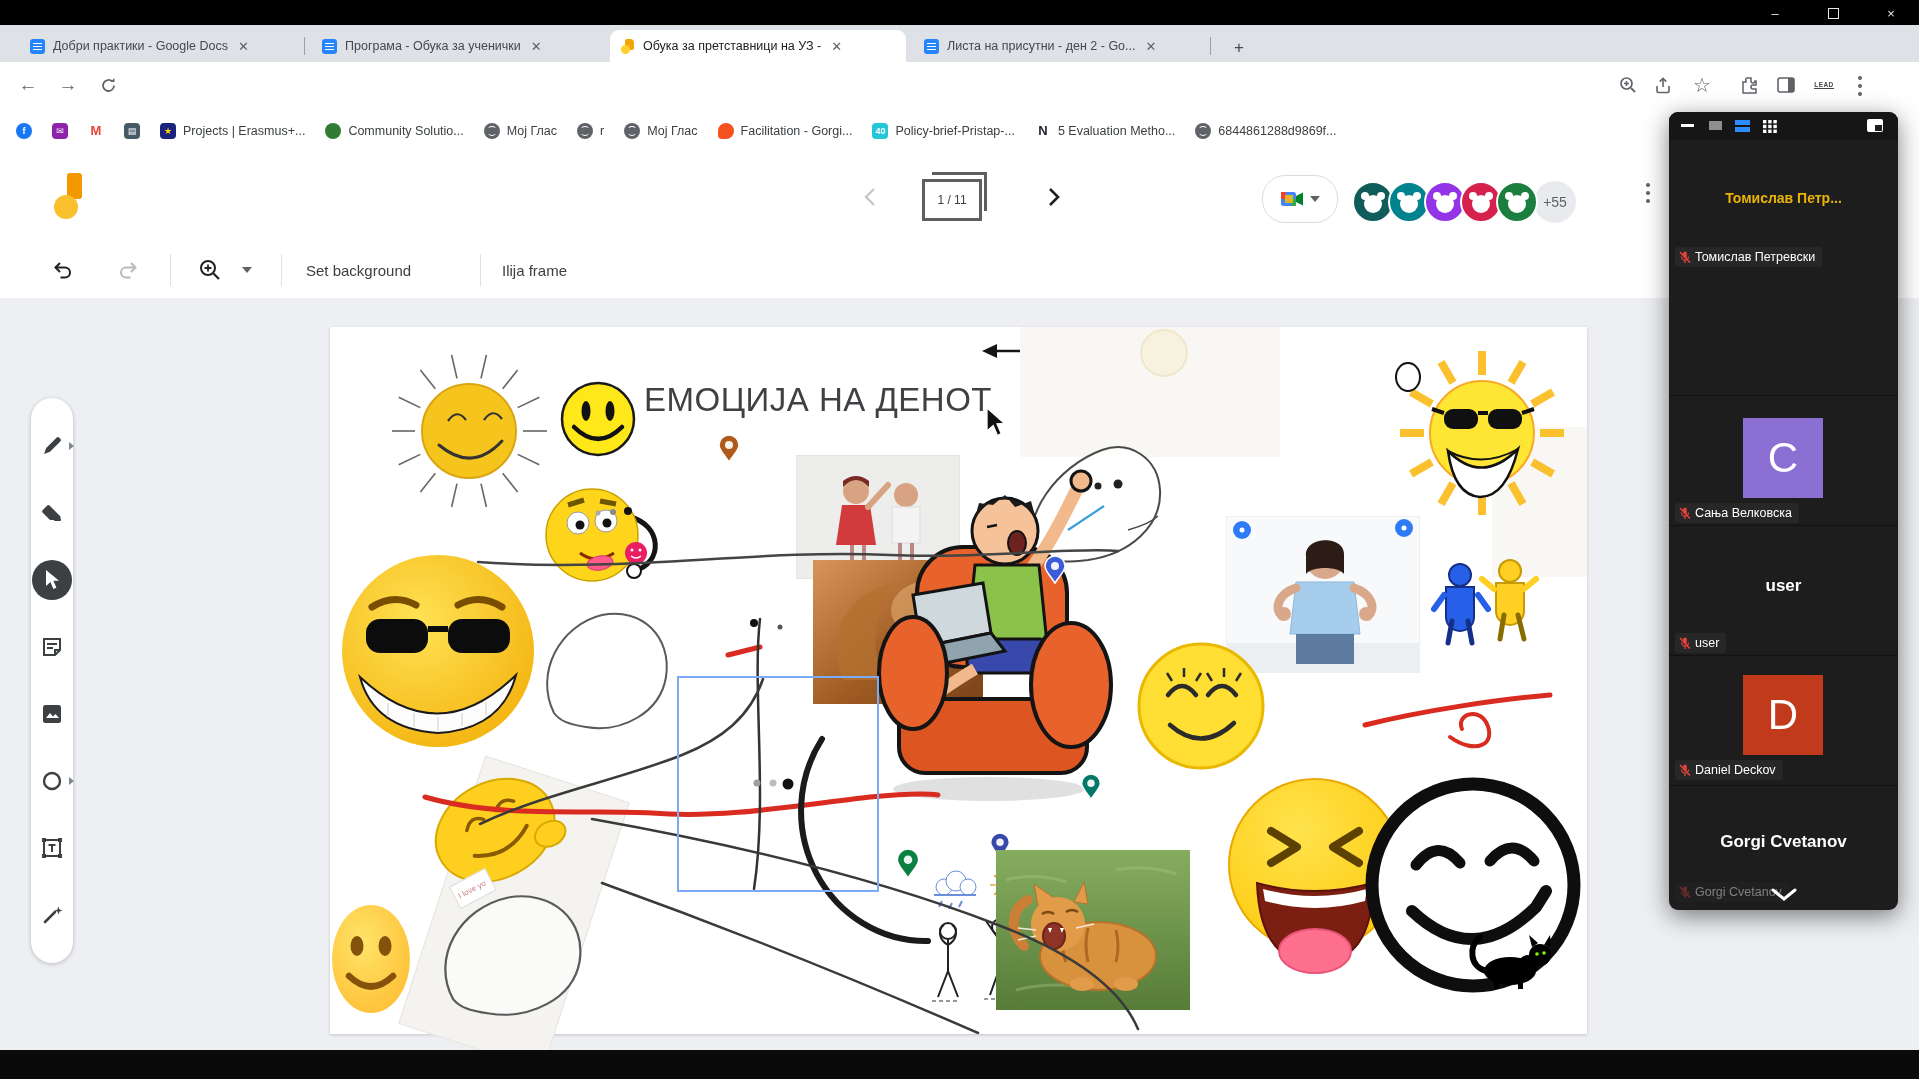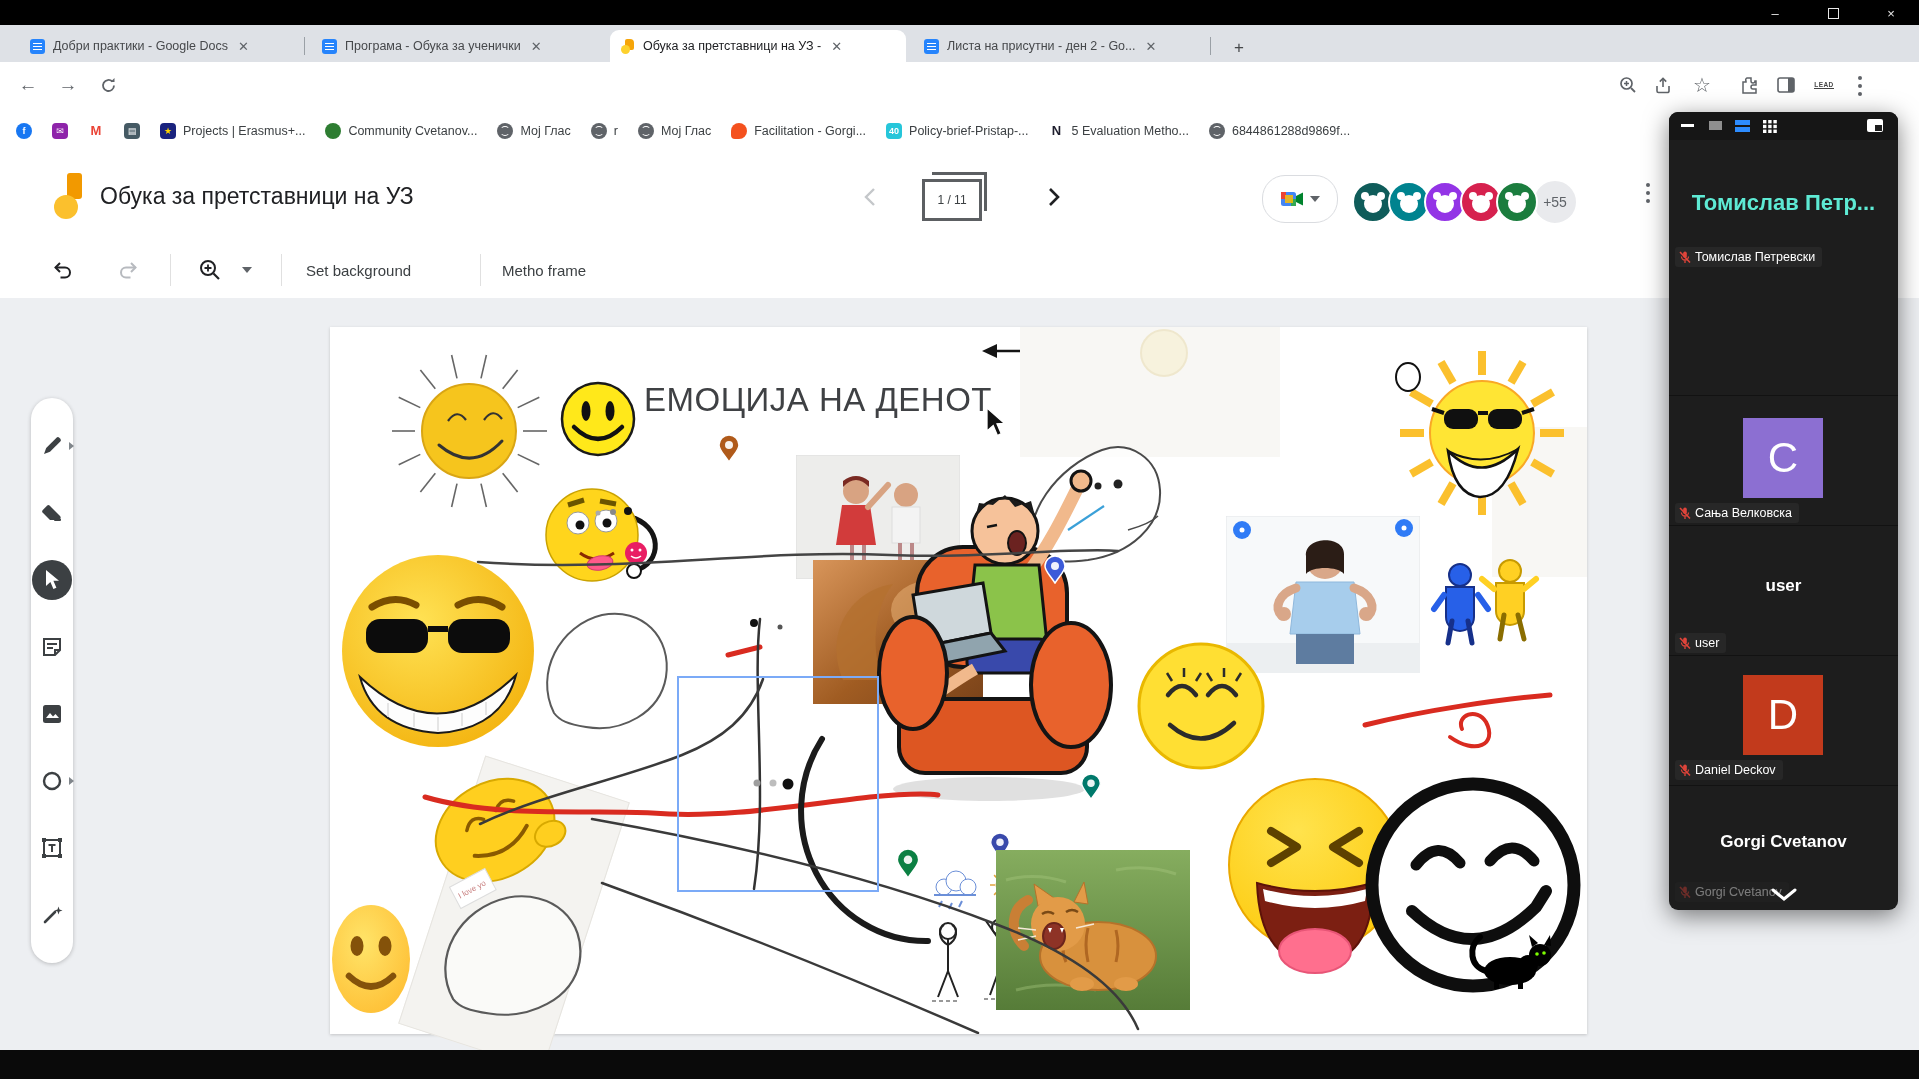--- a/index.html
+++ b/index.html
@@ -88,21 +88,21 @@
       justify-content:space-around;padding:14px 0;box-sizing:border-box;}
   .tool{width:40px;height:40px;display:flex;align-items:center;justify-content:center;position:relative;flex:none;}
   .tool.active{background:#3c4043;border-radius:50%;}
   .tool .sub{position:absolute;right:-2px;top:16px;width:0;height:0;border-top:4px solid transparent;
       border-bottom:4px solid transparent;border-left:5px solid #80868b;}
   
   #meetpanel{left:1669px;top:112px;width:229px;height:798px;background:#1d1d1d;border-radius:9px;
       box-shadow:0 6px 24px rgba(0,0,0,.5);overflow:hidden;}
   .mp-header{position:absolute;left:0;top:0;width:100%;height:28px;background:#161616;}
   .mph{position:absolute;top:8px;}
-  .mp-bigname{position:absolute;left:0;top:78px;width:100%;text-align:center;color:#5eead4;font-size:22px;font-weight:bold;}
+  .mp-bigname{position:absolute;left:0;top:78px;width:100%;text-align:center;color:#eab308;font-size:14px;font-weight:bold;}
   .mp-chip{position:absolute;left:6px;height:20px;background:rgba(40,40,40,.92);border-radius:3px;
       display:flex;align-items:center;gap:4px;padding:0 7px 0 4px;color:#fff;font-size:12.5px;z-index:5;white-space:nowrap;}
   .mp-video{position:absolute;left:2px;top:155px;width:221px;height:123px;border:2px solid #b3c94f;background:#767b70;}
   .mp-vlabel{position:absolute;left:4px;bottom:4px;background:rgba(10,10,10,.62);color:#fff;font-size:12.5px;
       padding:2px 7px;border-radius:2px;white-space:nowrap;}
   .mp-av{position:absolute;left:74px;width:80px;height:80px;display:flex;align-items:center;justify-content:center;
       color:#fff;font-size:42px;}
   .mp-name{position:absolute;left:0;width:100%;text-align:center;color:#fff;font-size:17px;font-weight:bold;}
   .mp-row-sep{position:absolute;left:0;width:100%;height:1px;background:#121212;}
   .mp-expand{position:absolute;left:50%;transform:translateX(-50%);top:772px;width:40px;height:20px;background:transparent;
@@ -202,21 +202,21 @@
     </div>
     <div class="bm">
       <div class="bmi " style="background: rgb(69, 90, 100);">▤</div>
     </div>
     <div class="bm">
       <div class="bmi " style="background: rgb(26, 35, 126); color: rgb(255, 214, 0);">★</div>
       <span>Projects | Erasmus+...</span>
     </div>
     <div class="bm">
       <div class="bmi round" style="background: rgb(46, 125, 50);"></div>
-      <span>Community Cvetanov...</span>
+      <span>Community Solutio...</span>
     </div>
     <div class="bm">
       <div class="bmi globe"></div>
       <span>Мој Глас</span>
     </div>
     <div class="bm">
       <div class="bmi globe"></div>
       <span>r</span>
     </div>
     <div class="bm">
@@ -239,21 +239,20 @@
       <div class="bmi globe"></div>
       <span>6844861288d9869f...</span>
     </div>
   </div>
 
 <div class="abs" id="jamheader">
   <div id="jamlogo">
       <div class="lg-top"></div>
       <div class="lg-bot"></div>
     </div>
-  <div id="jamtitle">Обука за претставници на УЗ</div>
   <div class="chev" style="left:860px">
     <svg width="22" height="24" viewBox="0 0 22 24">
         <path d="M14 4 6 12l8 8" fill="none" stroke="#c4c7ca" stroke-width="2.4"></path>
       </svg>
   </div>
   <div id="framebox">
     <div class="back"></div>
     <div class="front">
         <span>1 / 11</span>
       </div>
@@ -334,21 +333,21 @@
         <path d="M6.5 10h7M10 6.5v7" stroke="#202124" stroke-width="1.8"></path>
         <path d="M15.5 15.5 21 21" stroke="#202124" stroke-width="2.2"></path>
       </svg>
   </div>
   <div class="jtbtn" style="left:242px">
       <span class="caret"></span>
     </div>
   <div class="jtsep" style="left:281px"></div>
   <div class="jtbtn" style="left:306px">Set background</div>
   <div class="jtsep" style="left:480px"></div>
-  <div class="jtbtn" style="left:502px">Metho frame</div>
+  <div class="jtbtn" style="left:502px">Ilija frame</div>
 </div>
 
 <div class="abs" id="sidetools">
     <div class="tool">
       <svg width="22" height="22" viewBox="0 0 22 22">
         <path d="M3 19l2.2-6L15.5 2.7a2 2 0 0 1 2.8 0l1 1a2 2 0 0 1 0 2.8L9 16.8 3 19z" fill="#3c4043"></path>
       </svg>
       <span class="sub"></span>
     </div>
     <div class="tool">

